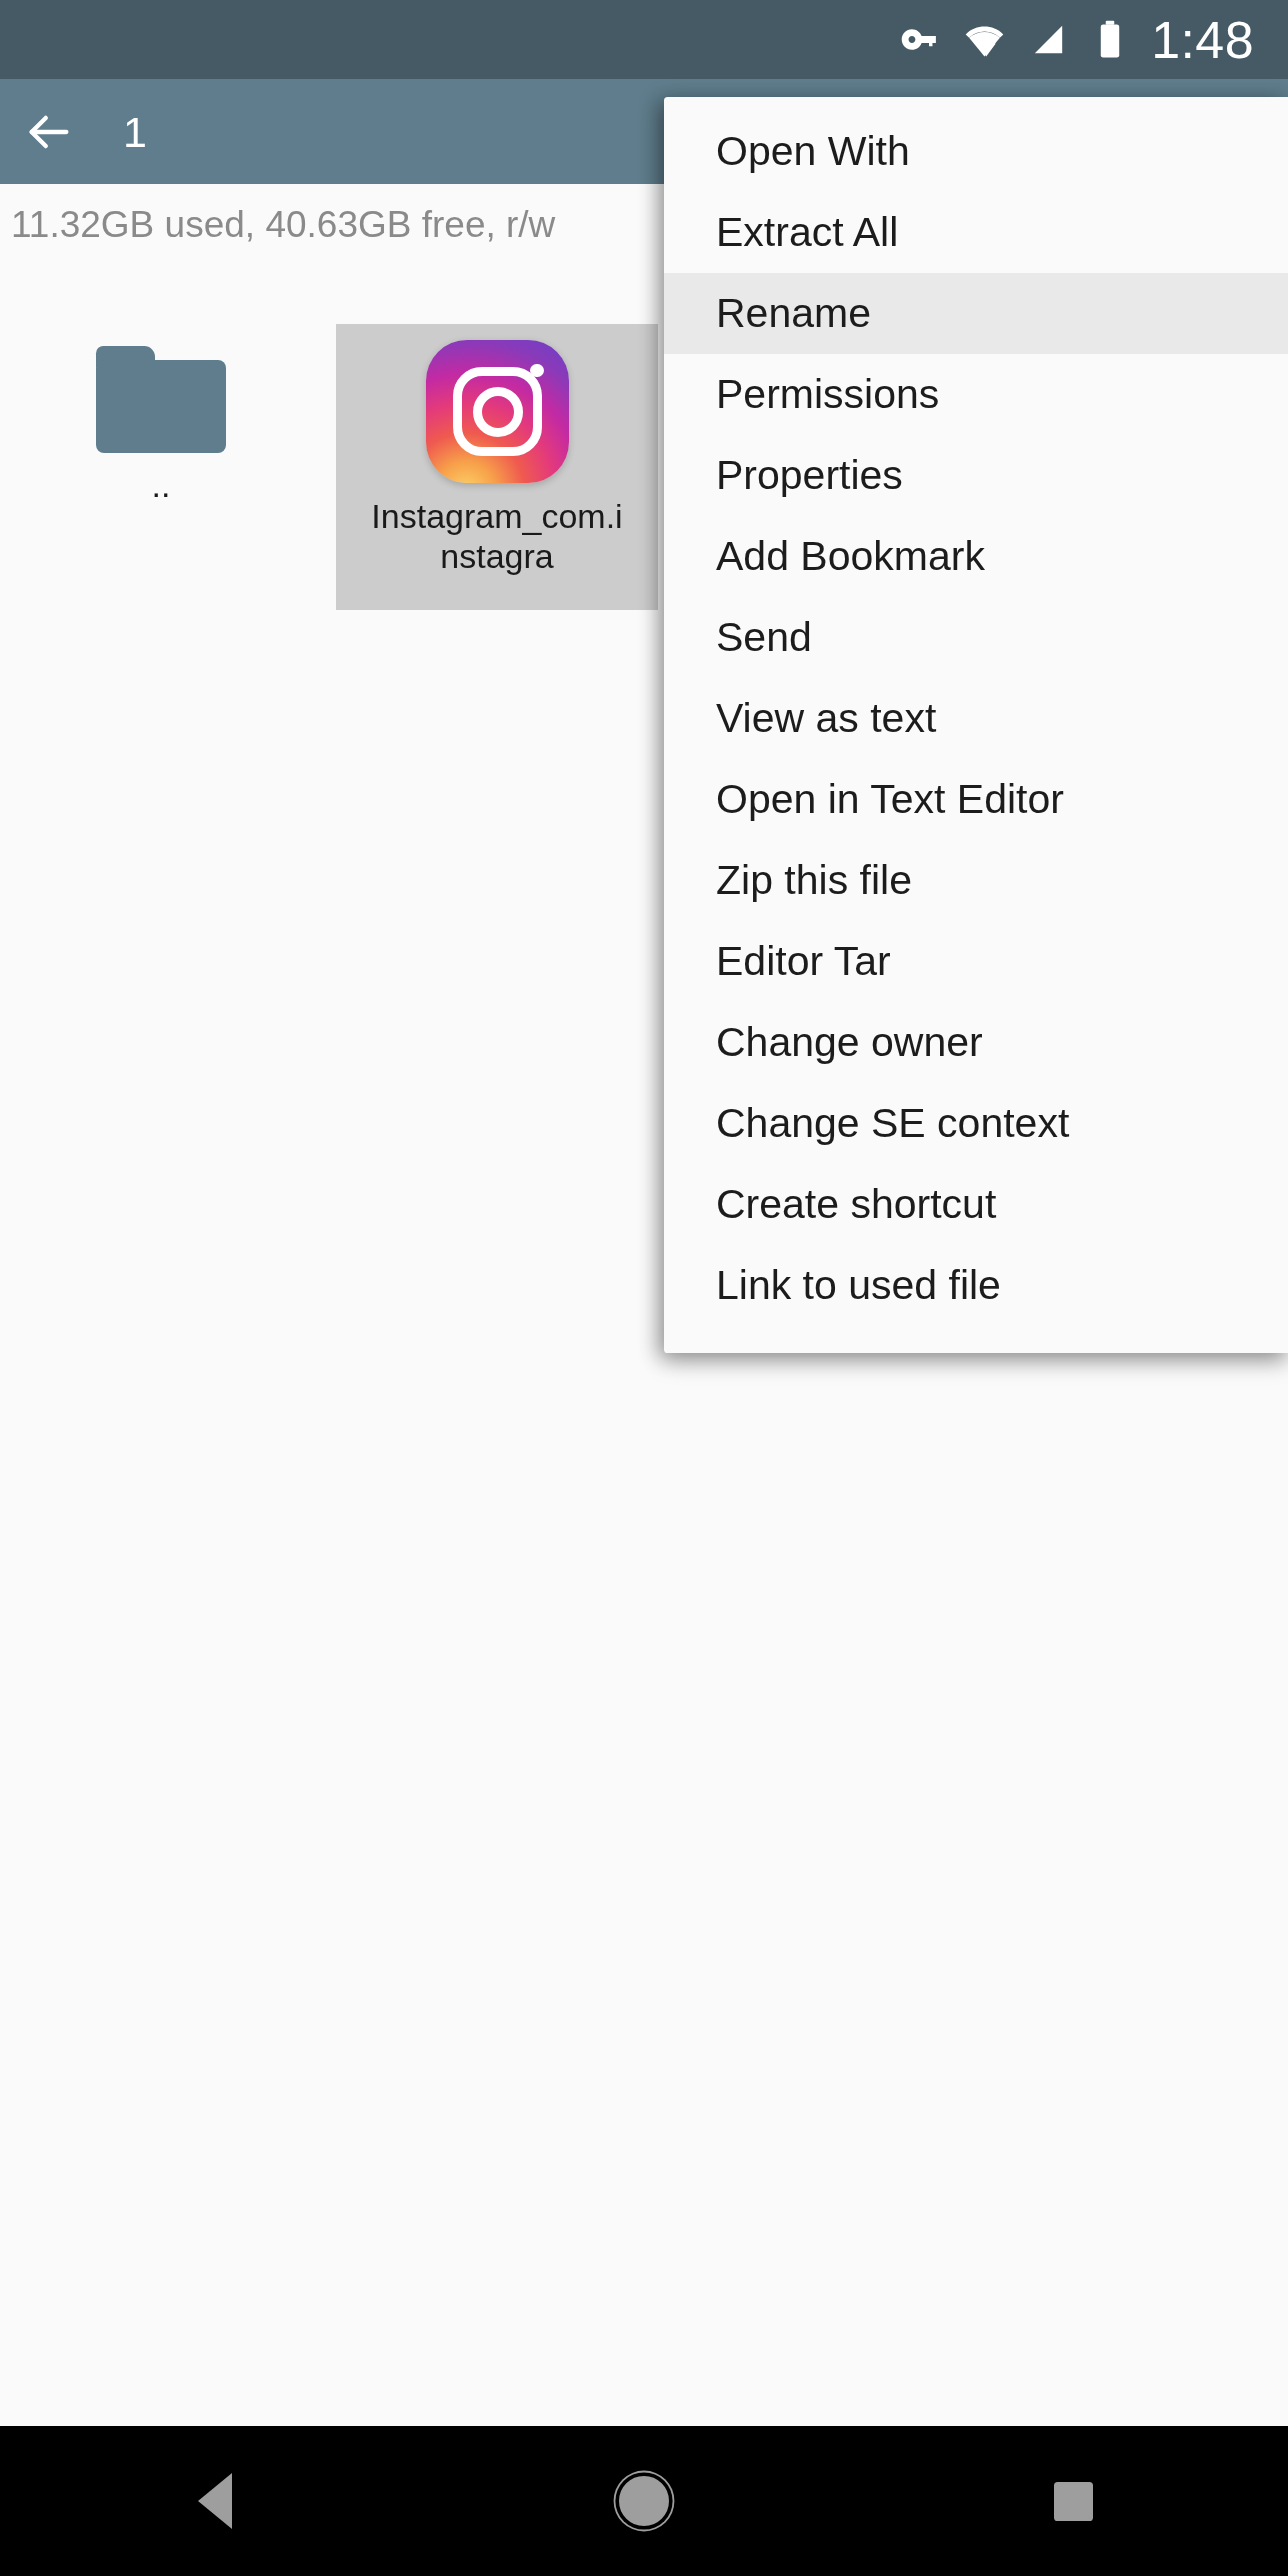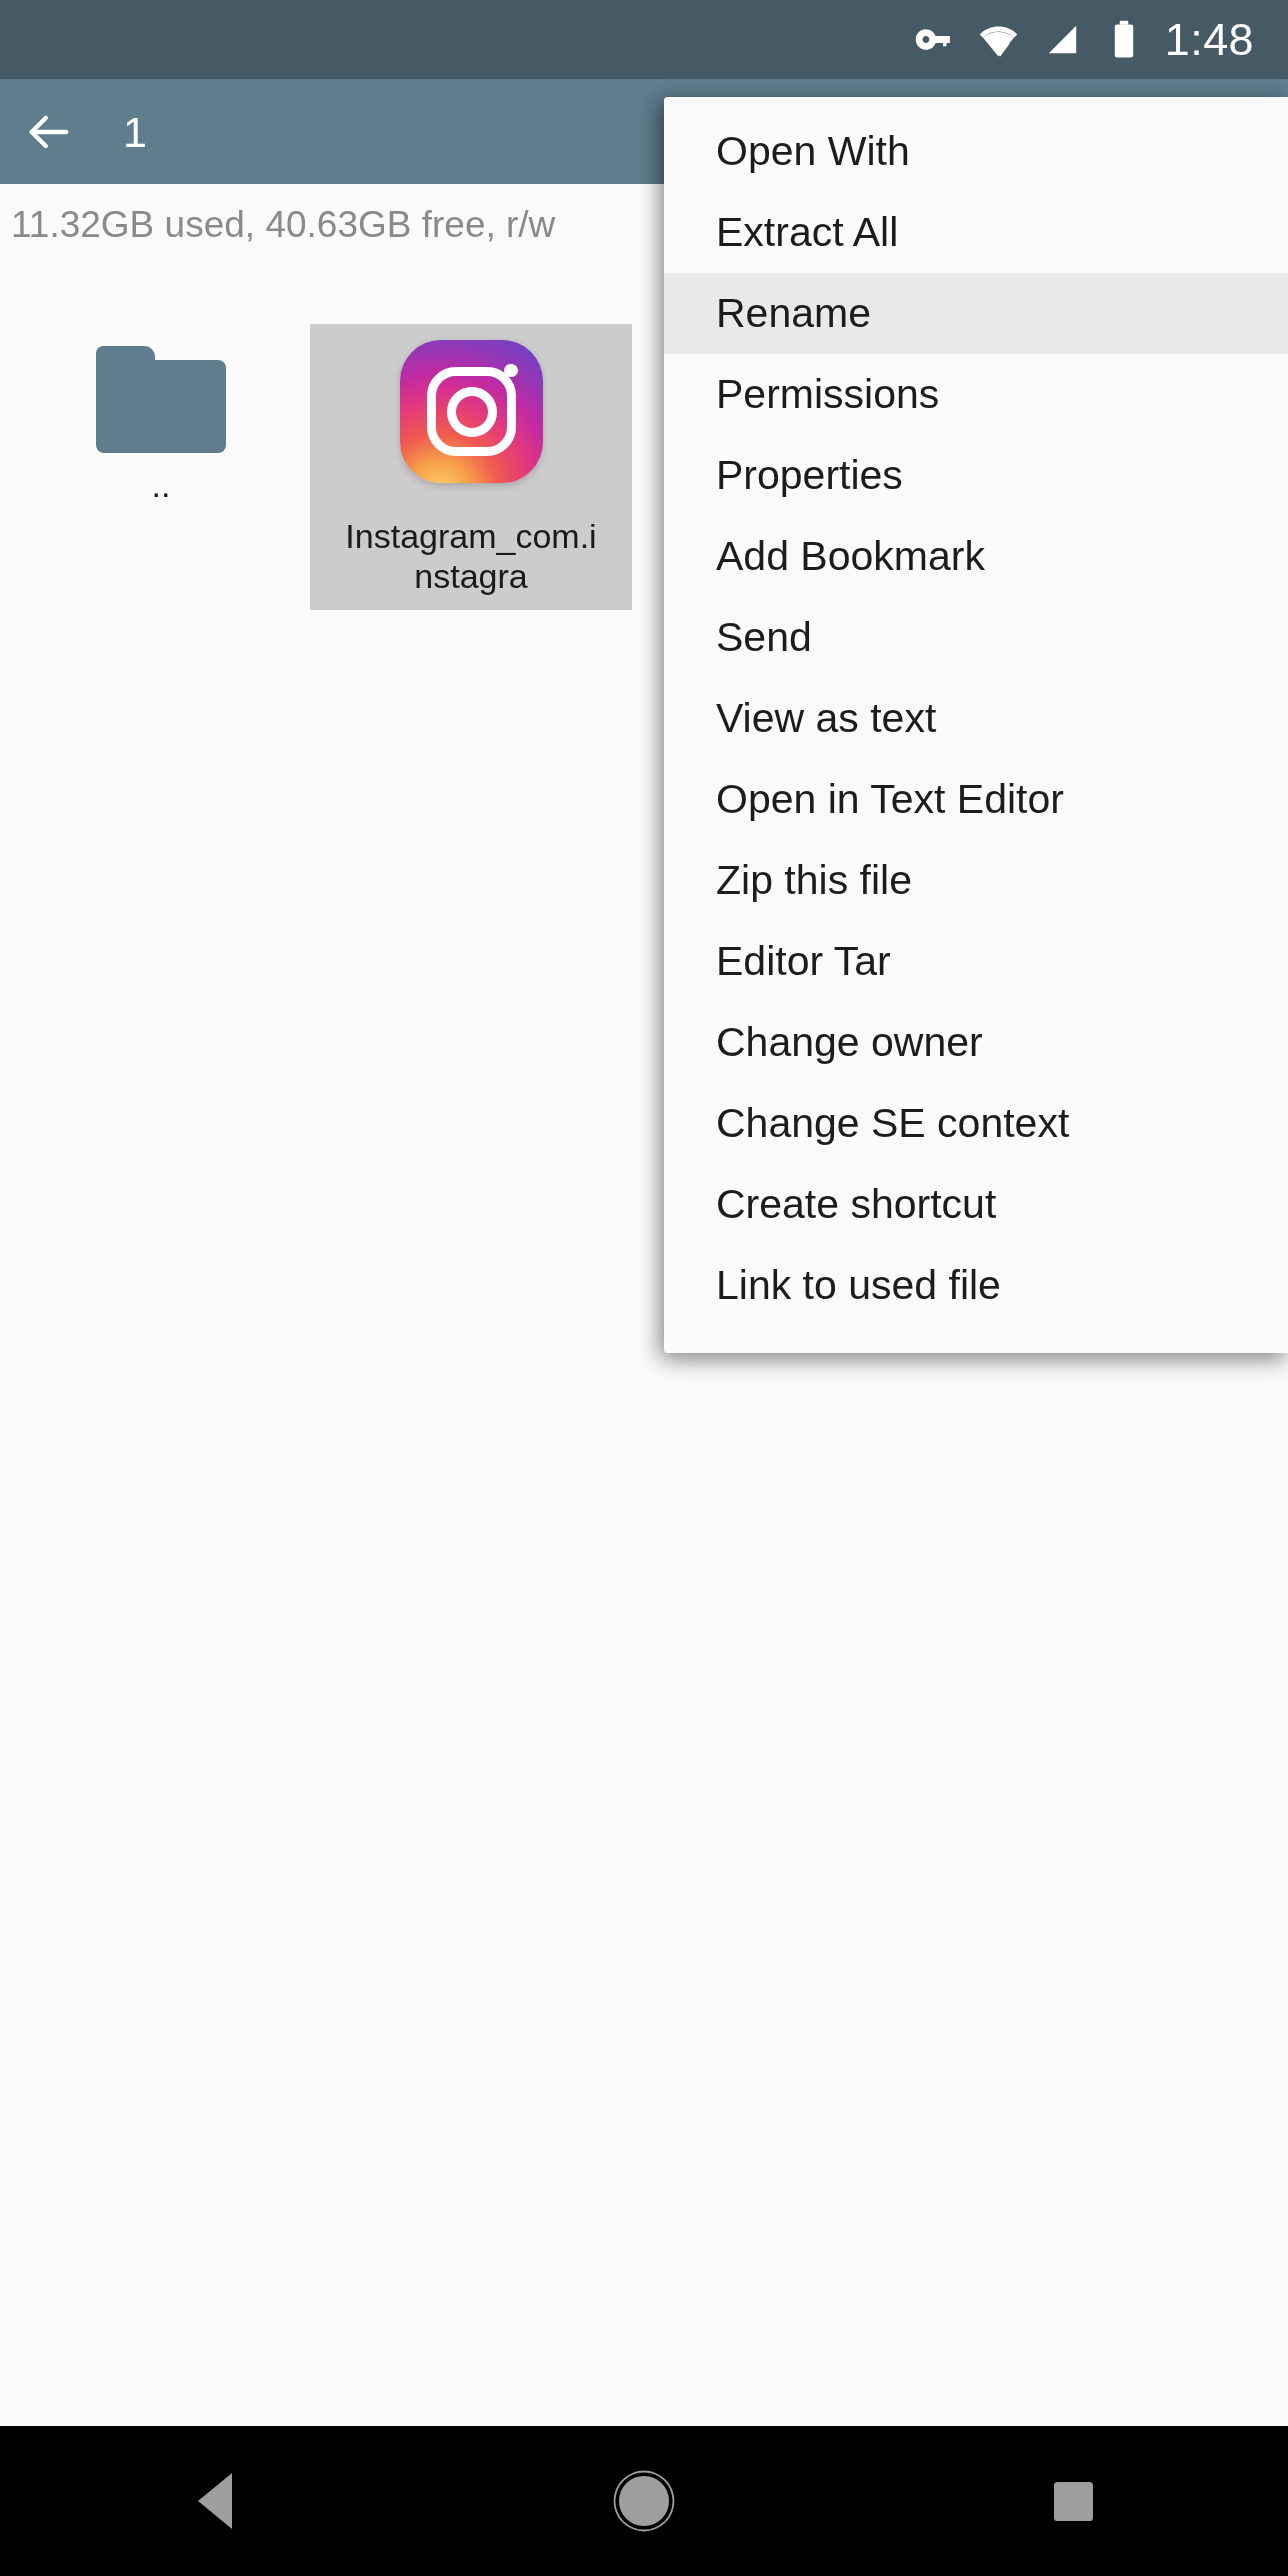--- a/index.html
+++ b/index.html
@@ -17,21 +17,21 @@
 
   
   #status-bar {
     position:absolute; left:0; top:0; width:1288px; height:79px;
     background:#455A64;
     display:flex; align-items:center; justify-content:flex-end;
     padding-right:34px;
   }
   .sb-icon { display:flex; align-items:center; justify-content:center; margin-left:23px; }
   #status-time {
-    color:#ffffff; font-size:45px; letter-spacing:0.4px;
+    color:#ffffff; font-size:52px; letter-spacing:0.4px;
     margin-left:23px; font-family:"Liberation Sans", sans-serif;
   }
 
   
   #toolbar {
     position:absolute; left:0; top:79px; width:1288px; height:106px;
     background:#5F7D8C;
     display:flex; align-items:center;
   }
   #back-button { width:98px; height:106px; display:flex; align-items:center; justify-content:center; }
@@ -60,21 +60,21 @@
     position:absolute; top:59px; width:322px; height:286px;
     display:flex; flex-direction:column; align-items:center;
   }
   .file-item.selected { background:#cccccc; }
   .file-label {
     font-size:34px; color:#1a1a1a; text-align:center;
     line-height:1.18; width:268px; word-break:break-all;
     margin-top:12.5px;
   }
   #item-parent { left:0; }
-  #item-instagram { left:310px;gap:20px; }
+  #item-instagram { left:336px; }
 
   .folder-icon { width:130px; height:107px; position:relative; margin-top:21.5px; }
   .folder-icon .tab {
     position:absolute; left:0; top:0; width:59px; height:21.5px;
     background:#5F7D8C; border-radius:7.2px 10.7px 0 0;
   }
   .folder-icon .body {
     position:absolute; left:0; top:14.3px; width:130px; height:93px;
     background:#5F7D8C; border-radius:8px;
   }

